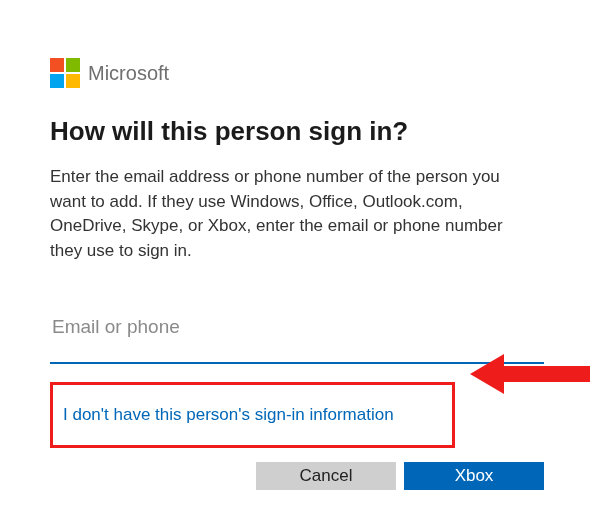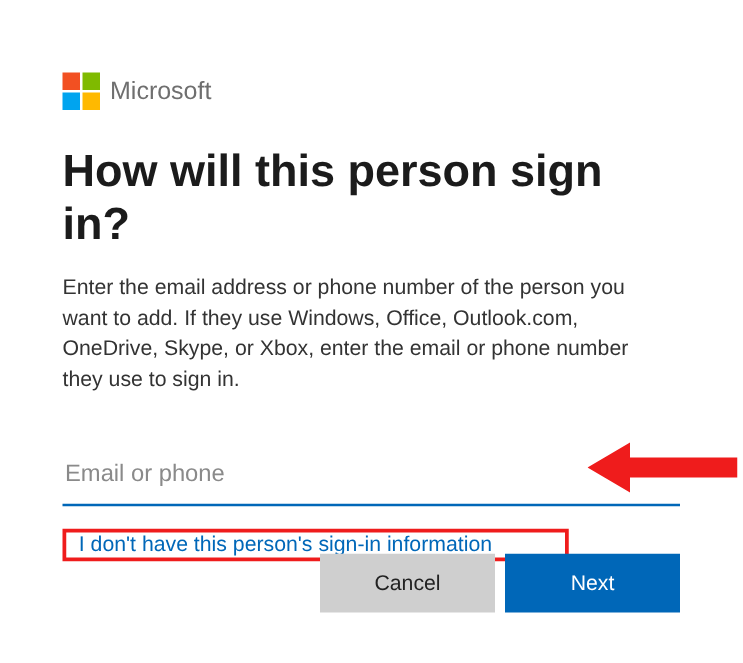--- a/index.html
+++ b/index.html
@@ -33,68 +33,68 @@
   .sq1 { background: #f25022; }
   .sq2 { background: #7fba00; }
   .sq3 { background: #00a4ef; }
   .sq4 { background: #ffb900; }
   .brand-text {
     font-size: 20px;
     color: #6f6f6f;
     font-weight: 500;
   }
   .heading {
-    font-size: 36px;
+    font-size: 26px;
     font-weight: 600;
     margin: 0 0 18px 0;
     color: #1b1b1b;
   }
   .description {
     font-size: 17px;
     line-height: 1.45;
     color: #333;
     margin: 0 0 48px 0;
     max-width: 460px;
   }
   .input-line {
     border: none;
     border-bottom: 2px solid #0067b8;
     font-size: 19px;
     width: 100%;
-    padding: 4px 2px 12px 2px;
+    padding: 4px 2px 24px 2px;
     outline: none;
     color: #701a75;
     background: transparent;
   }
   .input-line::placeholder {
     color: #8a8a8a;
   }
   .link-box {
     margin-top: 18px;
     border: 3px solid #ef1c1c;
-    padding: 0 10px;
+    padding: 20px 10px;
     display: inline-block;
     width: 405px;
   }
   .link {
     color: #0067b8;
     font-size: 17px;
     text-decoration: none;
     cursor: pointer;
   }
   .buttons {
     position: absolute;
     right: 50px;
     bottom: 40px;
     display: flex;
     gap: 8px;
   }
   .btn {
     min-width: 140px;
-    height: 47px;
+    height: 28px;
     font-size: 17px;
     border: none;
     cursor: pointer;
     font-family: inherit;
   }
   .btn-cancel {
     background: #cfcfcf;
     color: #222;
   }
   .btn-next {
@@ -134,14 +134,14 @@
   </div>
 
 </div>
 
 <svg class="arrow" width="120" height="44">
   <polygon points="0,22 34,2 34,14 120,14 120,30 34,30 34,42"></polygon>
 </svg>
 
 <div class="buttons">
   <button class="btn btn-cancel">Cancel</button>
-  <button class="btn btn-next">Next</button>
+  <button class="btn btn-next">Xbox</button>
 </div>
 
 </body></html>

